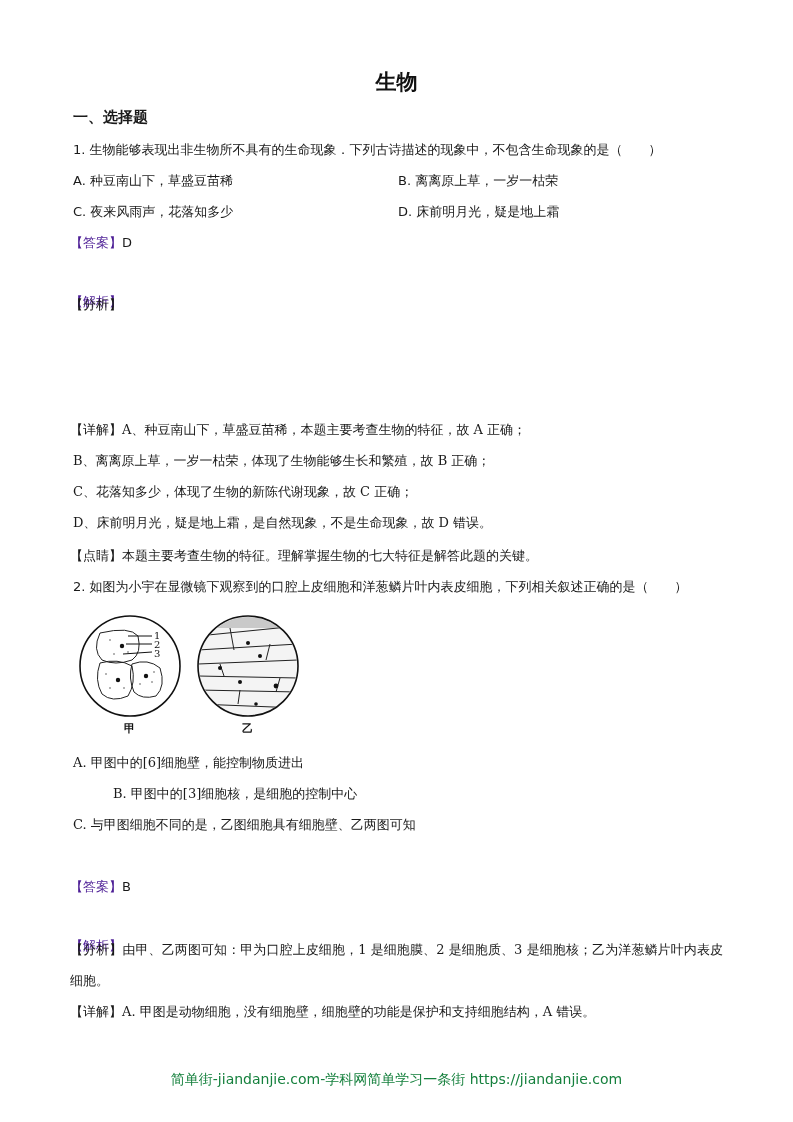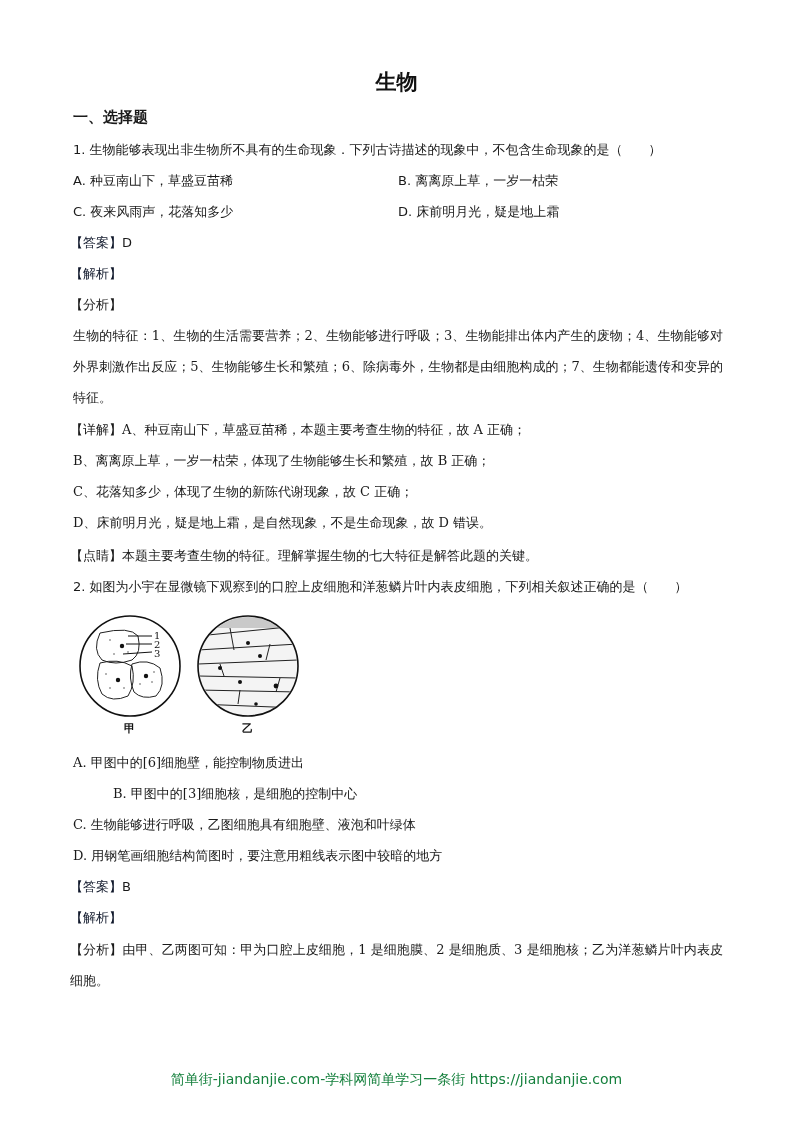--- a/index.html
+++ b/index.html
@@ -4,21 +4,21 @@
 <style>
   html, body { margin: 0; padding: 0; background: #ffffff; }
   body { width: 793px; height: 1122px; position: relative; overflow: hidden;
          font-family: "DejaVu Serif", "Liberation Serif", serif; color: #1a1a1a; }
   .page { position: absolute; left: 0; top: 0; width: 793px; height: 1122px; border-radius: 28px; }
   .title { position: absolute; top: 68px; left: 0; width: 793px; text-align: center;
            font-family: "DejaVu Sans", sans-serif; font-weight: bold; font-size: 21px; color: #111; }
   .line { position: absolute; left: 73px; font-size: 13px; line-height: 18px; white-space: nowrap; }
   .section { font-family: "DejaVu Sans", sans-serif; font-weight: bold; font-size: 15px; }
   .sans { font-family: "DejaVu Sans", sans-serif; }
-  .blue { color: #0f172a; }
+  .blue { color: #4c1d95; margin-top: 28px; }
   .opt-right { position: absolute; left: 398px; }
   .para { position: absolute; left: 73px; width: 650px; font-size: 13px; line-height: 31px; text-align: justify; }
   .figure { position: absolute; left: 70px; top: 608px; width: 240px; height: 135px; }
   .footer { position: absolute; top: 1071px; left: 0; width: 793px; text-align: center;
             font-family: "DejaVu Sans", sans-serif; font-size: 14px; color: #15803d; }
 </style>
 </head>
 <body>
 
 <div class="page">
@@ -48,21 +48,20 @@
     <span class="sans">D.</span>
     <span>床前明月光，疑是地上霜</span>
   </div>
 
   <div class="line" style="top:234px; left:70px;">
     <span class="blue">【答案】</span><span class="sans">D</span>
   </div>
   <div class="line blue" style="top:265px; left:70px;">【解析】</div>
   <div class="line" style="top:296px; left:70px;">【分析】</div>
 
-  <div class="para" style="top:320px;">生物的特征：1、生物的生活需要营养；2、生物能够进行呼吸；3、生物能排出体内产生的废物；4、生物能够对外界刺激作出反应；5、生物能够生长和繁殖；6、除病毒外，生物都是由细胞构成的；7、生物都能遗传和变异的特征。</div>
 
   <div class="line" style="top:421px; left:70px;">
     <span>【详解】</span><span>A、种豆南山下，草盛豆苗稀，本题主要考查生物的特征，故 A 正确；</span>
   </div>
   <div class="line" style="top:452px;">B、离离原上草，一岁一枯荣，体现了生物能够生长和繁殖，故 B 正确；</div>
   <div class="line" style="top:483px;">C、花落知多少，体现了生物的新陈代谢现象，故 C 正确；</div>
   <div class="line" style="top:514px;">D、床前明月光，疑是地上霜，是自然现象，不是生命现象，故 D 错误。</div>
 
   <div class="line" style="top:547px; left:70px;">
     <span>【点睛】</span><span>本题主要考查生物的特征。理解掌握生物的七大特征是解答此题的关键。</span>
@@ -139,31 +138,30 @@
   <div class="line" style="top:754px;">
     <span>A.</span>
     <span>甲图中的[6]细胞壁，能控制物质进出</span>
   </div>
   <div class="line" style="top:785px;margin-left:40px;">
     <span>B.</span>
     <span>甲图中的[3]细胞核，是细胞的控制中心</span>
   </div>
   <div class="line" style="top:816px;">
     <span>C.</span>
-    <span>生物能够进行呼吸，乙图细胞具有细胞壁、液泡和叶绿体</span>
-  </div>
-  <div class="line" style="top:847px;">
-    <span>D.</span>
-    <span>用钢笔画细胞结构简图时，要注意用粗线表示图中较暗的地方</span>
+    <span>与甲图细胞不同的是，乙图细胞具有细胞壁、乙两图可知</span>
   </div>
 
   <div class="line" style="top:878px; left:70px;">
     <span class="blue">【答案】</span><span class="sans">B</span>
   </div>
   <div class="line blue" style="top:909px; left:70px;">【解析】</div>
 
   <div class="para" style="top:934px; left:70px; width:653px;">
     <span>【分析】</span><span>由甲、乙两图可知：甲为口腔上皮细胞，1 是细胞膜、2 是细胞质、3 是细胞核；乙为洋葱鳞片叶内表皮细胞。</span>
   </div>
 
+  <div class="line" style="top:1003px; left:70px;">
+    <span>【详解】</span><span>A. 甲图是动物细胞，没有细胞壁，细胞壁的功能是保护和支持细胞结构，A 错误。</span>
+  </div>
 
   <div class="footer">简单街-jiandanjie.com-学科网简单学习一条街 https://jiandanjie.com</div>
 </div>
 
 </body></html>

